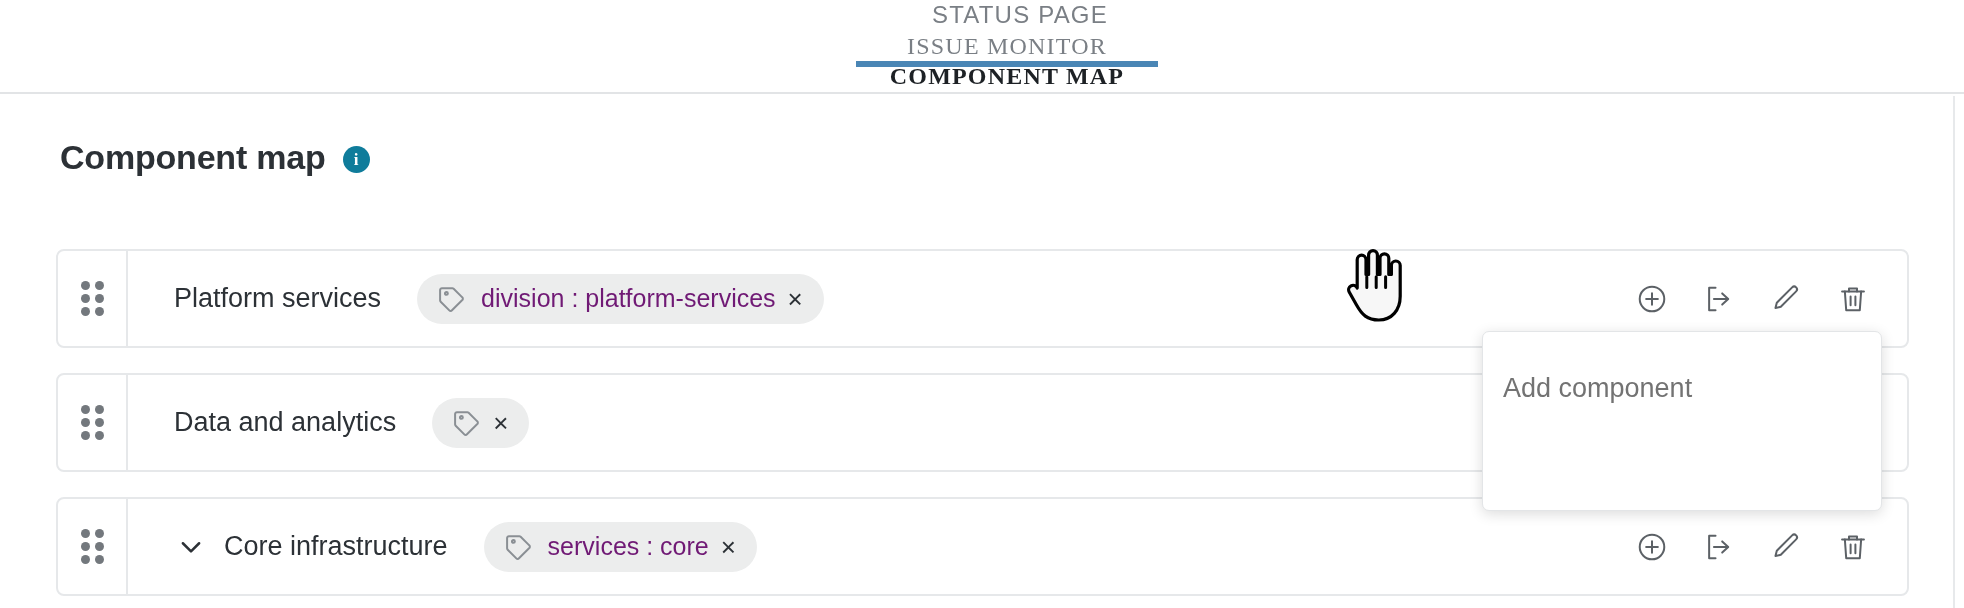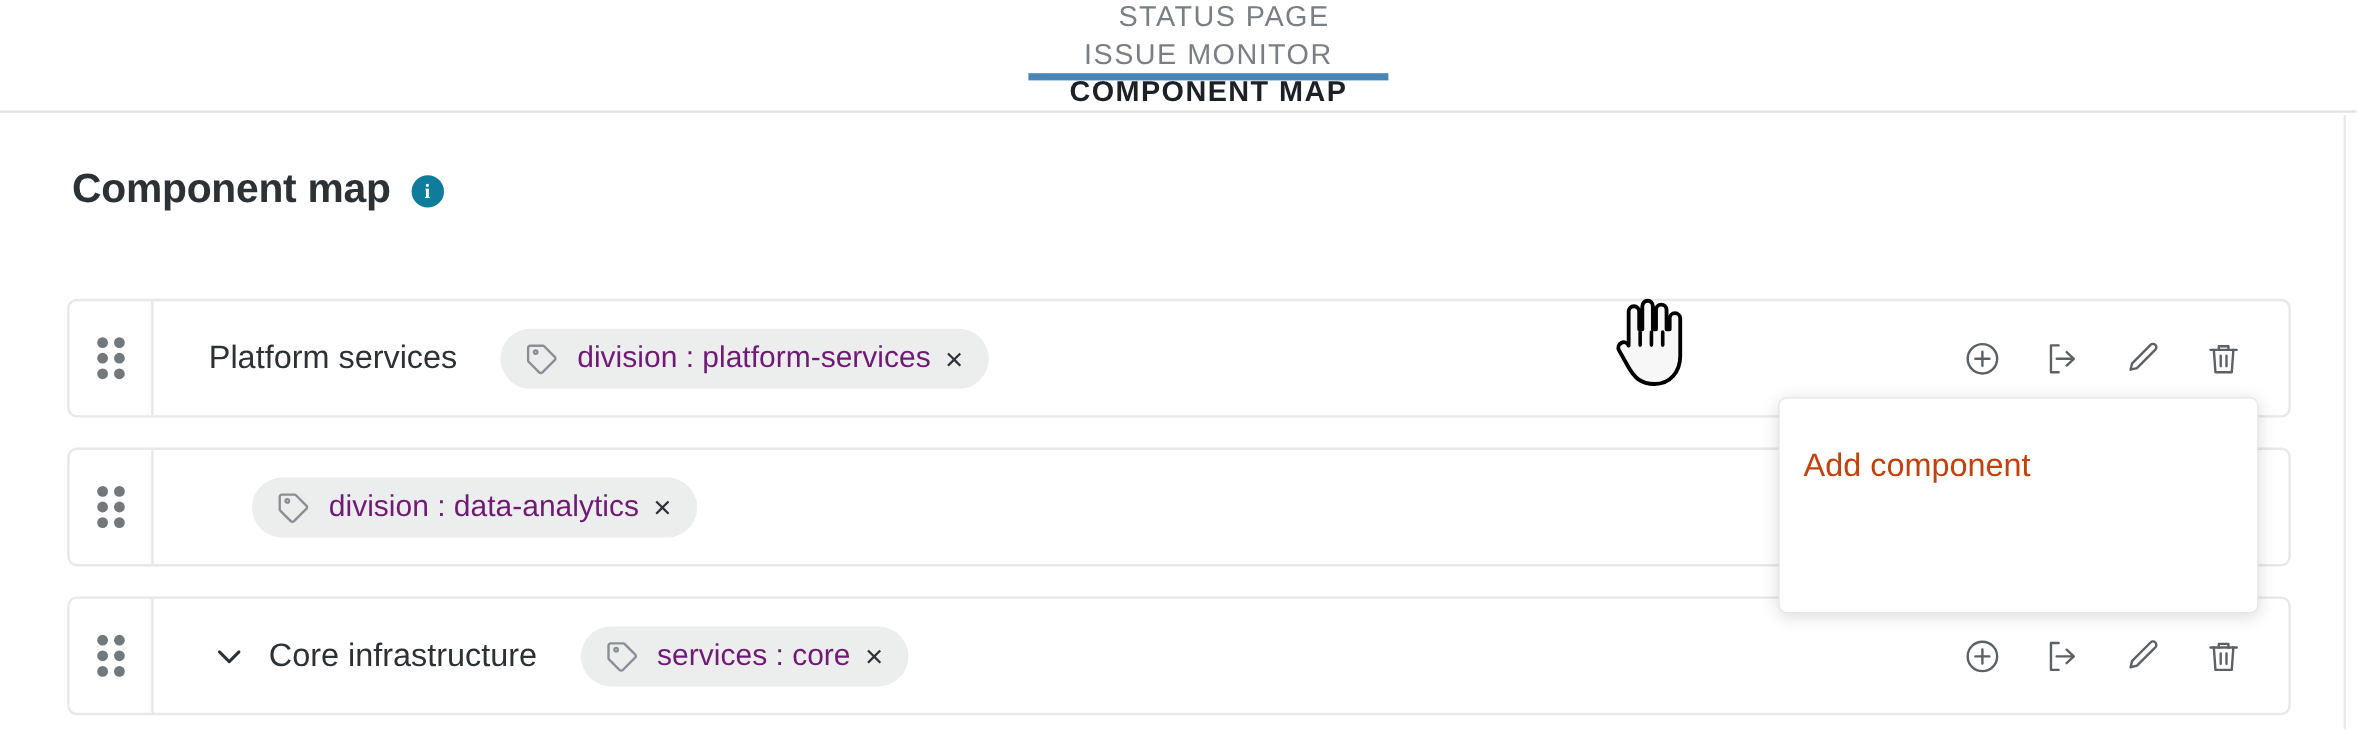--- a/index.html
+++ b/index.html
@@ -40,21 +40,21 @@
     align-items: center;
     justify-content: center;
     padding: 0 34px;
     font-size: 24px;
     letter-spacing: 1.2px;
     color: #7a7f85;
     cursor: pointer;
     white-space: nowrap;
   }
   .tab:first-child { margin-left: 76px; }
-  .tab.spacer-l { margin-left: 50px; }
+  .tab.spacer-l { margin-left: 50px; font-family: Liberation Serif, serif; }
 
   .tab.active {
     color: #1d2125;
     font-weight: bold;
   }
   .tab.active::before {
     content: "";
     position: absolute;
     left: 0; right: 0; top: 0;
     height: 6px;
@@ -210,21 +210,21 @@
     box-shadow: 0 3px 14px rgba(0,0,0,0.14);
     padding: 22px 0 22px 0;
     z-index: 40;
   }
   .menu-item {
     height: 68px;
     display: flex;
     align-items: center;
     padding-left: 20px;
     font-size: 27px;
-    color: #c2410c;
+    color: #737373;
     cursor: pointer;
     white-space: nowrap;
   }
 
   
   .cursor {
     position: absolute;
     left: 1334px;
     top: 247px;
     z-index: 60;
@@ -324,28 +324,28 @@
         <div class="drag-dots">
           <i></i>
             <i></i>
             <i></i>
             <i></i>
             <i></i>
             <i></i>
         </div>
       </div>
       <div class="row-body">
+        <div class="row-name">Data and analytics</div>
         <div class="chip">
           <span class="tag-icon">
             <svg width="28" height="28" viewBox="0 0 24 24" fill="none" stroke="#8a8f94" stroke-width="1.7" stroke-linecap="round" stroke-linejoin="round">
               <path d="M20.6 13.1 12 21.7a1.6 1.6 0 0 1-2.3 0l-7.4-7.4a1.6 1.6 0 0 1-.5-1.1V4.3A1.6 1.6 0 0 1 3.4 2.7h8.9c.4 0 .8.2 1.1.5l7.2 7.2a1.6 1.6 0 0 1 0 2.7z"></path>
               <circle cx="7.2" cy="7.2" r="1.25"></circle>
             </svg>
           </span>
-          <span class="chip-text">division : data-analytics</span>
           <span class="chip-x">×</span>
         </div>
         <div class="row-actions">
           <div class="act-btn">
             <svg width="32" height="32" viewBox="0 0 24 24" fill="none" stroke="#5c6166" stroke-width="1.5" stroke-linecap="round">
               <circle cx="12" cy="12" r="9.2"></circle>
                 <path d="M12 7.6v8.8M7.6 12h8.8"></path>
             </svg>
           </div>
           <div class="act-btn">

